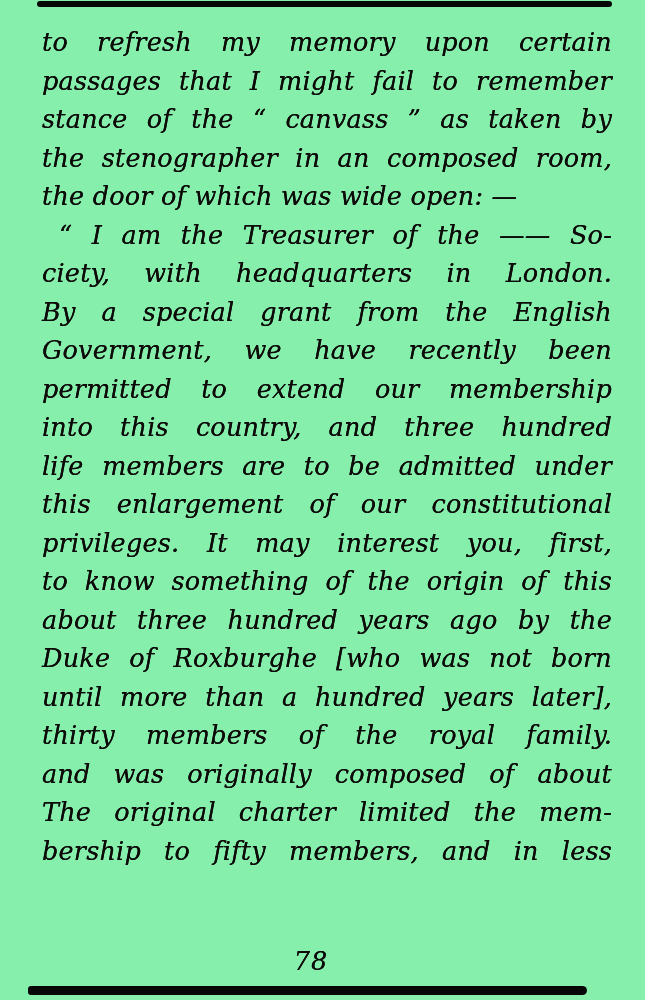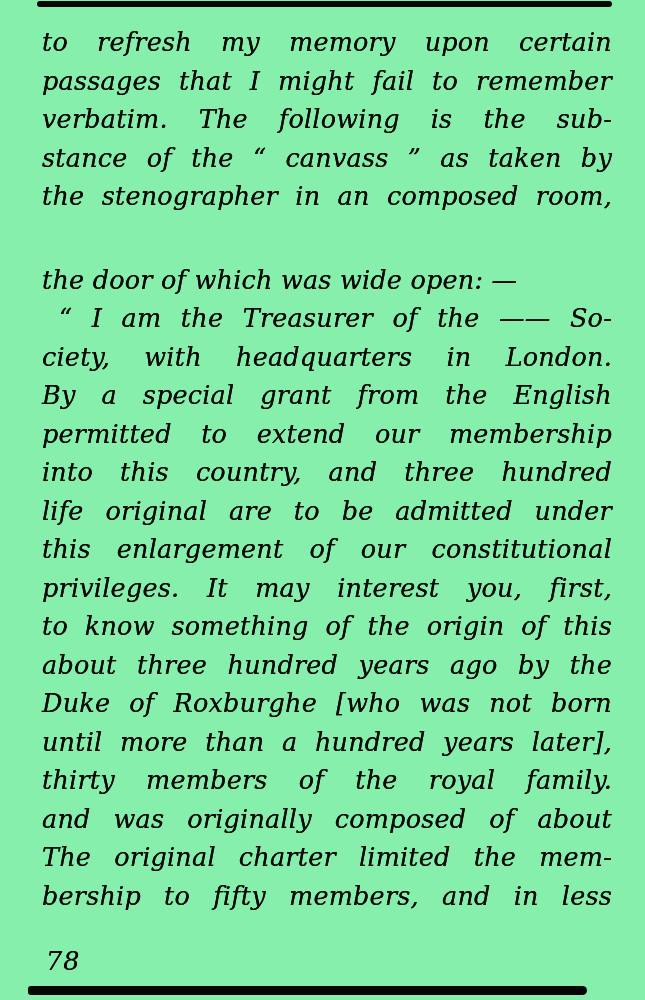--- a/index.html
+++ b/index.html
@@ -46,57 +46,56 @@
     letter-spacing: 0.2px;
     text-shadow: 0 0 0.4px #0d0b09;
   }
   .line {
     text-align: justify;
     text-align-last: justify;
     white-space: normal;
   }
   .line.para-end {
     text-align-last: left;
-    margin-top: 45px;
   }
   .line.indent {
     text-indent: 17px;
   }
   .page-number {
     position: absolute;
-    left: 46px;
+    left: 26px;
     top: 942px;
     width: 570px;
-    text-align: left;
+    text-align: center;
     color: #0d0b09;
     font-family: "DejaVu Serif", serif;
     font-size: 25.5px;
     line-height: 38.5px;
     letter-spacing: 1px;
     text-shadow: 0 0 0.4px #0d0b09;
   }
 </style>
 </head>
 <body>
 
 <div class="page">
   <div class="scan-bar-top"></div>
   <div class="text-block">
       <div class="line">to refresh my memory upon certain</div>
       <div class="line">passages that I might fail to remember</div>
-      <div class="line">verbatim. The following is the sub-</div>
       <div class="line">stance of the “ canvass ” as taken by</div>
       <div class="line">the stenographer in an composed room,</div>
       <div class="line para-end">the door of which was wide open: —</div>
       <div class="line indent">“ I am the Treasurer of the —— So-</div>
       <div class="line">ciety, with headquarters in London.</div>
       <div class="line">By a special grant from the English</div>
+      <div class="line">Government, we have recently been</div>
       <div class="line">permitted to extend our membership</div>
       <div class="line">into this country, and three hundred</div>
-      <div class="line">life original are to be admitted under</div>
+      <div class="line">life members are to be admitted under</div>
       <div class="line">this enlargement of our constitutional</div>
       <div class="line">privileges. It may interest you, first,</div>
       <div class="line">to know something of the origin of this</div>
       <div class="line">about three hundred years ago by the</div>
       <div class="line">Duke of Roxburghe [who was not born</div>
       <div class="line">until more than a hundred years later],</div>
       <div class="line">thirty members of the royal family.</div>
       <div class="line">and was originally composed of about</div>
       <div class="line">The original charter limited the mem-</div>
       <div class="line">bership to fifty members, and in less</div>

